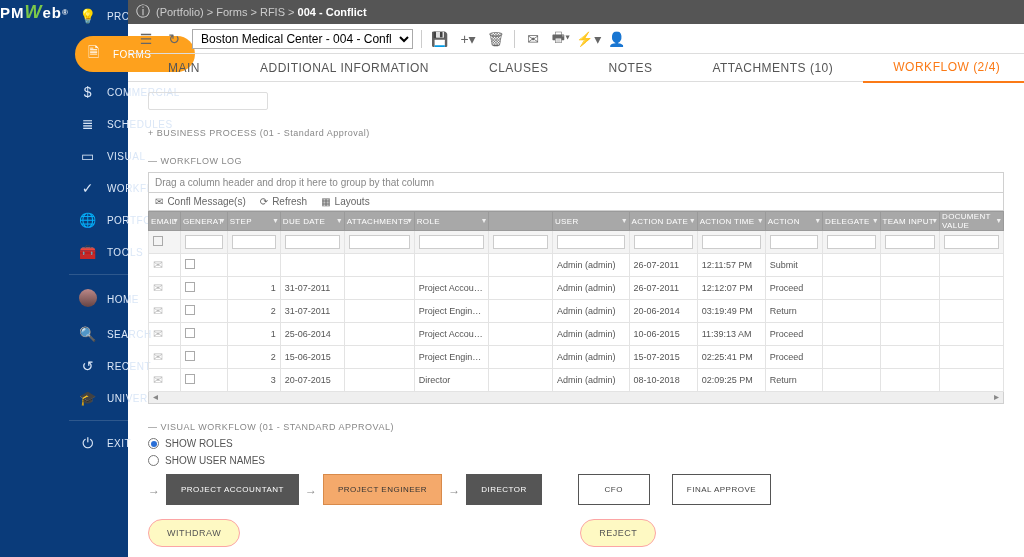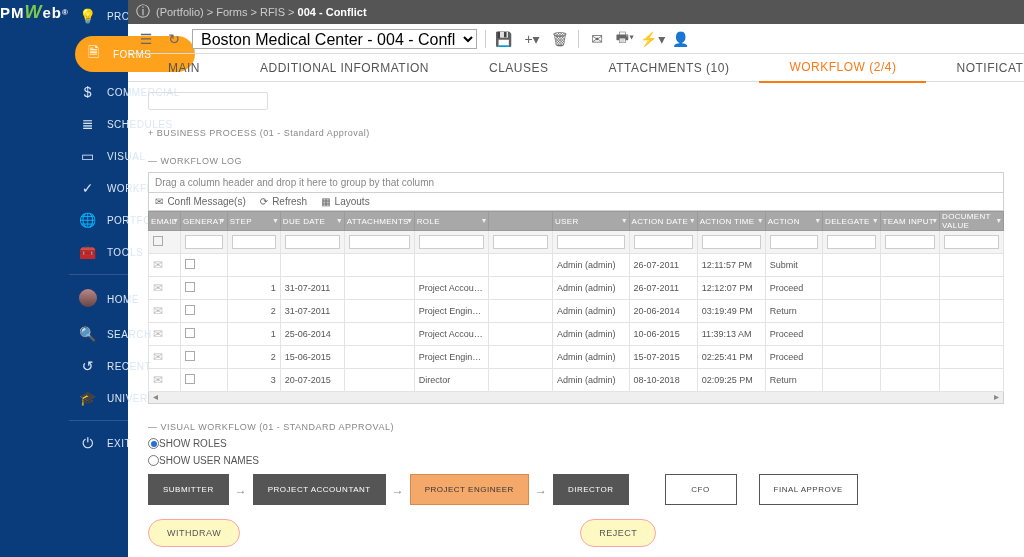--- a/index.html
+++ b/index.html
@@ -14,21 +14,21 @@
   .side-item.active{background:#fea11d;color:#fff;border-radius:20px;margin:4px 6px;padding:6px 10px}
   .side-sep{height:1px;background:rgba(255,255,255,.15);margin:6px 0}
   .avatar{width:18px;height:18px;border-radius:50%;background:linear-gradient(#b88,#644);display:inline-block}
   
   .main{flex:1;display:flex;flex-direction:column;min-width:0}
   .headbar{height:24px;background:#555;color:#ddd;display:flex;align-items:center;padding:0 8px;gap:6px;font-size:11px}
   .crumb{color:#ccc}
   .crumb b{color:#fff}
   .toolbar{height:30px;border-bottom:1px solid #ddd;display:flex;align-items:center;padding:0 8px;gap:8px;color:#666}
   .tbtn{width:20px;height:20px;display:flex;align-items:center;justify-content:center;font-size:14px;color:#666;cursor:pointer}
-  .tsel{height:20px;font-size:16px;border:1px solid #aaa;padding:0 4px;background:#fff;min-width:150px}
+  .tsel{height:20px;font-size:12px;border:1px solid #aaa;padding:0 4px;background:#fff;min-width:150px}
   .tsep{width:1px;height:18px;background:#ccc}
   .tabs{height:28px;display:flex;align-items:center;border-bottom:1px solid #ddd;padding-left:10px}
   .tab{flex:0 0 auto;width:auto;padding:0 30px;cursor:pointer;text-align:center;font-size:12px;color:#555;letter-spacing:0.5px;line-height:28px}
   .tab.active{color:#fb7a16;border-bottom:2px solid #fb7a16;margin-bottom:-1px}
   .content{flex:1;padding:10px 20px;overflow:hidden;color:#555;font-size:10px}
   .sectitle{color:#888;font-size:9px;margin:18px 0 6px;letter-spacing:.5px}
   .grouphint{border:1px solid #d0d0d0;padding:4px 6px;color:#888;font-size:10px;background:#fff}
   .tbl-toolbar{border:1px solid #d0d0d0;border-top:none;padding:3px 6px;display:flex;gap:14px;color:#666}
   .tbl-toolbar span{cursor:pointer;display:flex;align-items:center;gap:4px}
   table.grid{width:100%;border-collapse:collapse;table-layout:fixed;font-size:9px}
@@ -36,21 +36,21 @@
   table.grid th .flt{position:absolute;right:2px;top:4px;font-size:8px;color:#eee}
   table.grid td{border:1px solid #e3e3e3;padding:4px 4px;color:#555;white-space:nowrap;overflow:hidden;text-overflow:ellipsis}
   .filter-row td{background:#f4f4f4;padding:2px}
   .filter-row input{width:100%;border:1px solid #ccc;height:14px;font-size:8px;padding:0 2px}
   .chk{width:10px;height:10px;border:1px solid #aaa;display:inline-block}
   .mail{color:#bbb;font-size:12px}
   .scroll-strip{height:12px;border:1px solid #d0d0d0;border-top:none;background:#efefef;position:relative}
   .scroll-strip::before{content:"▸";position:absolute;right:4px;top:-1px;color:#888}
   .scroll-strip::after{content:"◂";position:absolute;left:4px;top:-1px;color:#888}
   
-  .radio-row{margin:6px 0;display:flex;align-items:center;color:#555}
+  .radio-row{margin:6px 0;display:flex;align-items:center;gap:6px;color:#555}
   .radio{width:11px;height:11px;border-radius:50%;border:1px solid #777;display:inline-flex;align-items:center;justify-content:center}
   .radio.sel::after{content:"";width:6px;height:6px;border-radius:50%;background:#2a6fd6}
   .wf-row{display:flex;align-items:center;gap:6px;margin-top:8px;flex-wrap:wrap}
   .wf-box{padding:10px 14px;font-size:8px;letter-spacing:.5px;text-align:center;border:1px solid #555;min-width:72px}
   .wf-dark{background:#555;color:#fff}
   .wf-orange{background:#f4a96b;color:#333;border:1px solid #d88a4a}
   .wf-white{background:#fff;color:#444}
   .arrow{color:#888;font-size:12px}
   .btn-oval{border:1px solid #fca5a5;border-radius:18px;padding:8px 18px;font-size:9px;background:#fef9c3;color:#555;cursor:pointer;letter-spacing:.5px}
   .wf-actions{display:flex;gap:340px;margin-top:14px}
@@ -145,20 +145,21 @@
       <span class="tbtn">✉</span>
       <span class="tbtn">🖶▾</span>
       <span class="tbtn">⚡▾</span>
       <span class="tbtn">👤</span>
     </div>
 
     <div class="tabs" id="tabs">
         <div class="tab">MAIN</div>
         <div class="tab">ADDITIONAL INFORMATION</div>
         <div class="tab">CLAUSES</div>
+        <div class="tab">NOTES</div>
         <div class="tab">ATTACHMENTS (10)</div>
         <div class="tab active">WORKFLOW (2/4)</div>
         <div class="tab">NOTIFICATIONS (7)</div>
       </div>
 
     <div class="content">
       <div style="border:1px solid #ddd;width:120px;height:18px;border-radius:2px"></div>
 
       <div class="sectitle">+ <span>BUSINESS PROCESS (01 - Standard Approval)</span></div>
 
@@ -327,21 +328,20 @@
       <div class="radio-row">
           <span class="radio sel"></span>
           <span>SHOW ROLES</span>
         </div>
       <div class="radio-row">
           <span class="radio"></span>
           <span>SHOW USER NAMES</span>
         </div>
 
       <div class="wf-row">
-        <div class="wf-box wf-dark">SUBMITTER</div>
           <span class="arrow">→</span>
         <div class="wf-box wf-dark">PROJECT ACCOUNTANT</div>
           <span class="arrow">→</span>
         <div class="wf-box wf-orange">PROJECT ENGINEER</div>
           <span class="arrow">→</span>
         <div class="wf-box wf-dark">DIRECTOR</div>
         <span style="width:24px"></span>
         <div class="wf-box wf-white">CFO</div>
         <span style="width:10px"></span>
         <div class="wf-box wf-white">FINAL APPROVE</div>

